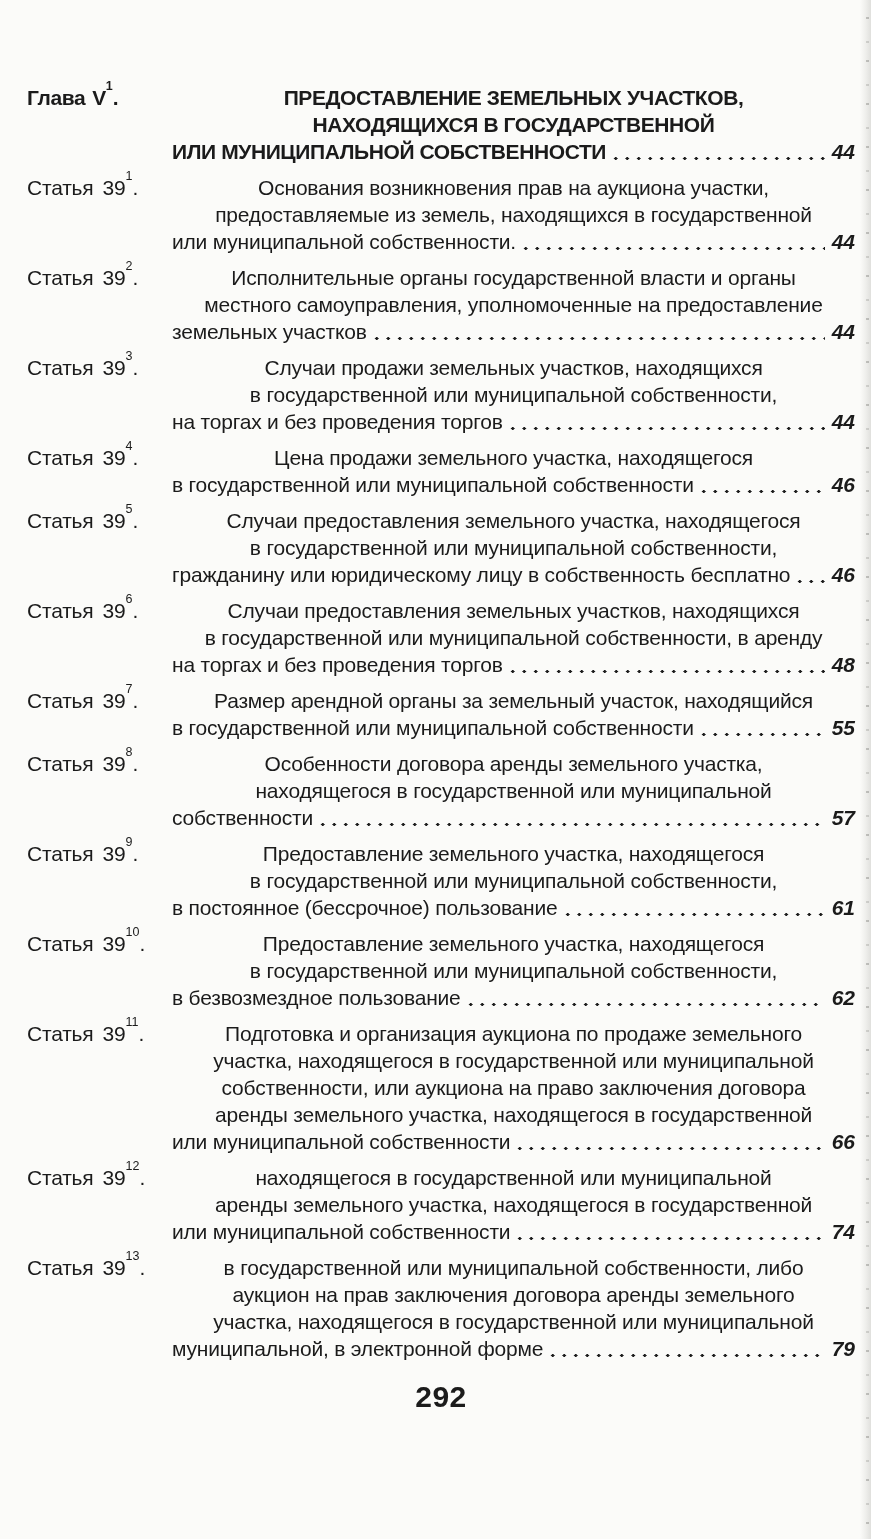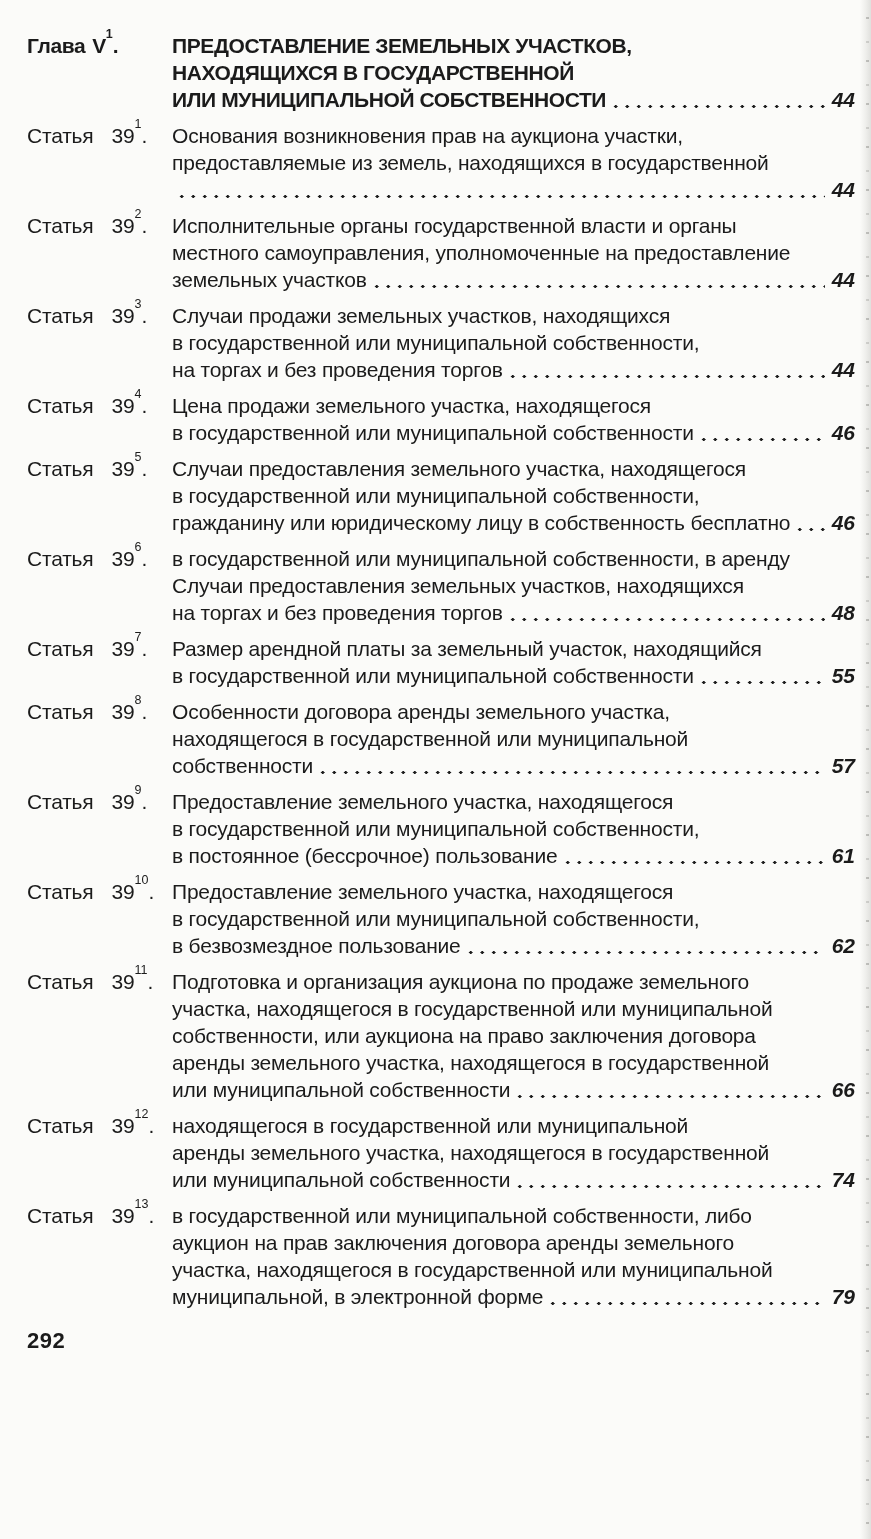--- a/index.html
+++ b/index.html
@@ -8,35 +8,36 @@
     width: 871px; height: 1539px;
     background: #fbfbf9;
     color: #1b1b1b;
     font-family: "Liberation Sans", sans-serif;
     position: relative;
     overflow: hidden;
   }
   .page {
     position: relative;
     width: 100%; height: 100%;
-    padding: 32px 16px 0 27px;
+    padding: 84px 16px 0 27px;
+    text-align: center;
   }
   .toc { width: 100%; }
   .entry {
     display: flex;
     align-items: flex-start;
     margin-bottom: 9px;
     font-size: 21px;
     line-height: 27px;
     letter-spacing: -0.2px;
   }
   .label {
     flex: 0 0 128px;
     display: flex;
-    gap: 18px;
+    gap: 9px;
     white-space: nowrap;
   }
   .entry.chapter { font-weight: bold; letter-spacing: -0.4px; }
   .entry.chapter .label { gap: 7px; }
   .content { flex: 1 1 auto; min-width: 0; }
   .line { white-space: nowrap; margin-left: 17px; }
   .line.last { display: flex; align-items: flex-end; }
   .line.last .t { white-space: nowrap; flex: 0 0 auto; }
   .leader {
     flex: 1 1 auto;
@@ -56,21 +57,21 @@
   }
   sup {
     font-size: 12.5px;
     line-height: 0;
     position: relative;
     top: -7px;
     letter-spacing: 0;
   }
   .folio {
     margin-top: 18px;
-    font-size: 22px;
+    font-size: 30px;
     font-weight: bold;
     letter-spacing: 0.5px;
   }
   .scan-edge {
     position: absolute;
     top: 0; right: 0;
     width: 11px; height: 100%;
     background: linear-gradient(to right, rgba(120,120,110,0) 0%, rgba(120,120,110,0.10) 55%, rgba(100,100,92,0.18) 100%);
   }
   .scan-edge::after {
@@ -110,20 +111,21 @@
 
   <div class="entry">
     <div class="label">
       <span class="lbl-word">Статья</span>
       <span class="lbl-num">39<sup>1</sup>.</span>
     </div>
     <div class="content">
           <div class="line">Основания возникновения прав на аукциона участки,</div>
           <div class="line">предоставляемые из земель, находящихся в государственной</div>
           <div class="line last">
+            <span class="t">или муниципальной собственности.</span>
             <span class="leader"></span>
             <span class="pagenum">44</span>
           </div>
         </div>
   </div>
 
   <div class="entry">
     <div class="label">
       <span class="lbl-word">Статья</span>
       <span class="lbl-num">39<sup>2</sup>.</span>
@@ -185,37 +187,37 @@
           </div>
         </div>
   </div>
 
   <div class="entry">
     <div class="label">
       <span class="lbl-word">Статья</span>
       <span class="lbl-num">39<sup>6</sup>.</span>
     </div>
     <div class="content">
+          <div class="line">Случаи предоставления земельных участков, находящихся</div>
           <div class="line">в государственной или муниципальной собственности, в аренду</div>
-          <div class="line">Случаи предоставления земельных участков, находящихся</div>
           <div class="line last">
             <span class="t">на торгах и без проведения торгов</span>
             <span class="leader"></span>
             <span class="pagenum">48</span>
           </div>
         </div>
   </div>
 
   <div class="entry">
     <div class="label">
       <span class="lbl-word">Статья</span>
       <span class="lbl-num">39<sup>7</sup>.</span>
     </div>
     <div class="content">
-          <div class="line">Размер арендной платы за земельный участок, находящийся</div>
+          <div class="line">Размер арендной органы за земельный участок, находящийся</div>
           <div class="line last">
             <span class="t">в государственной или муниципальной собственности</span>
             <span class="leader"></span>
             <span class="pagenum">55</span>
           </div>
         </div>
   </div>
 
   <div class="entry">
     <div class="label">

